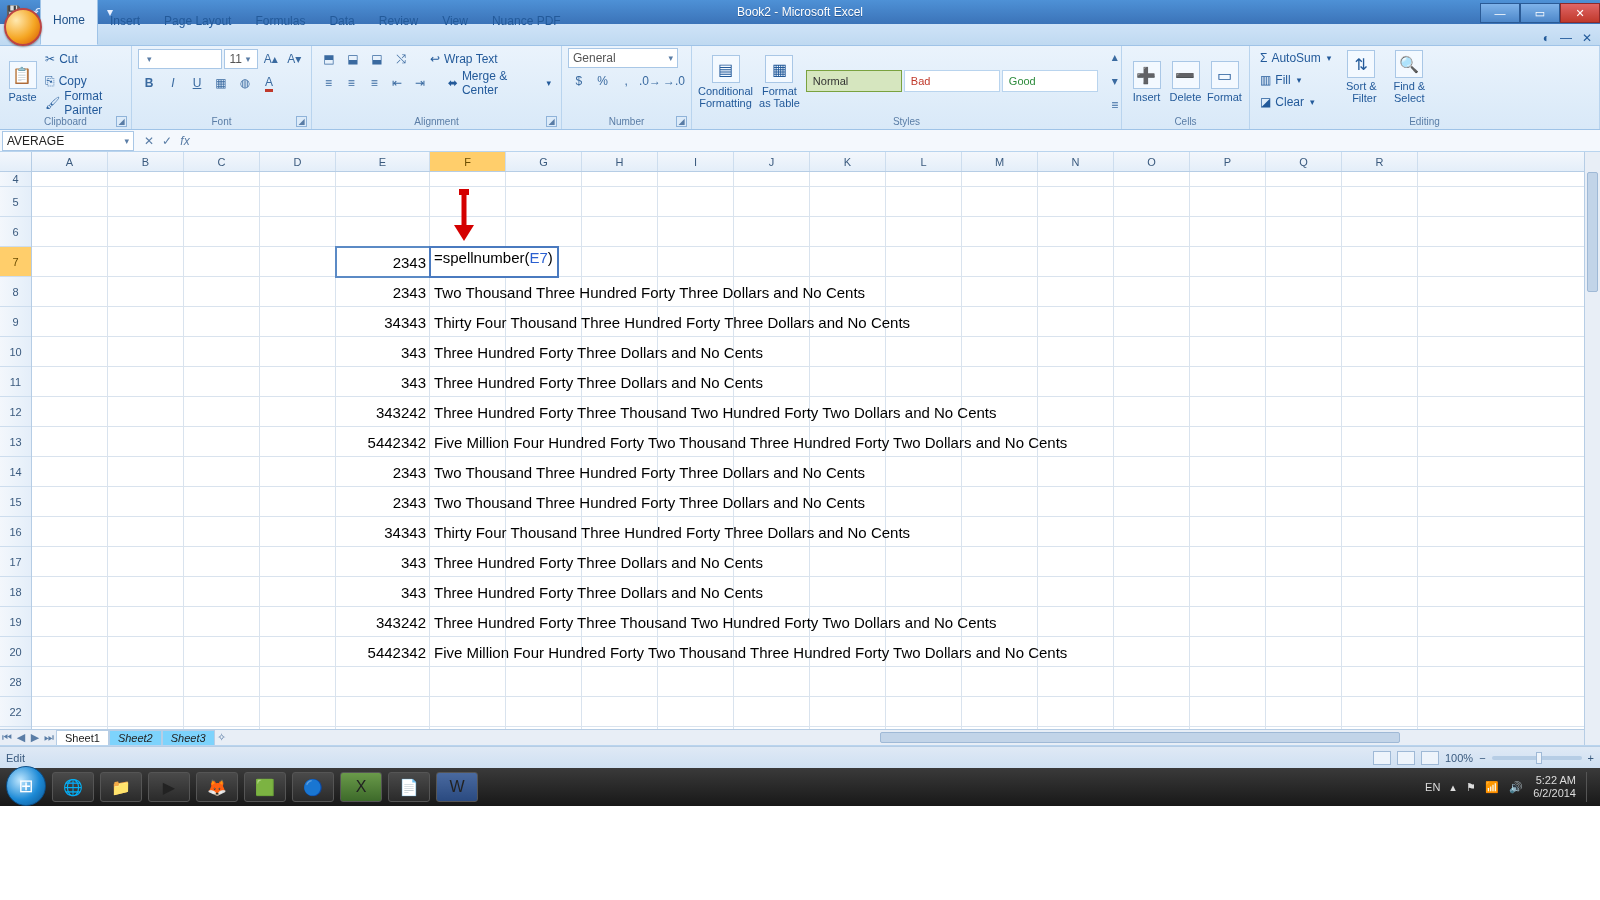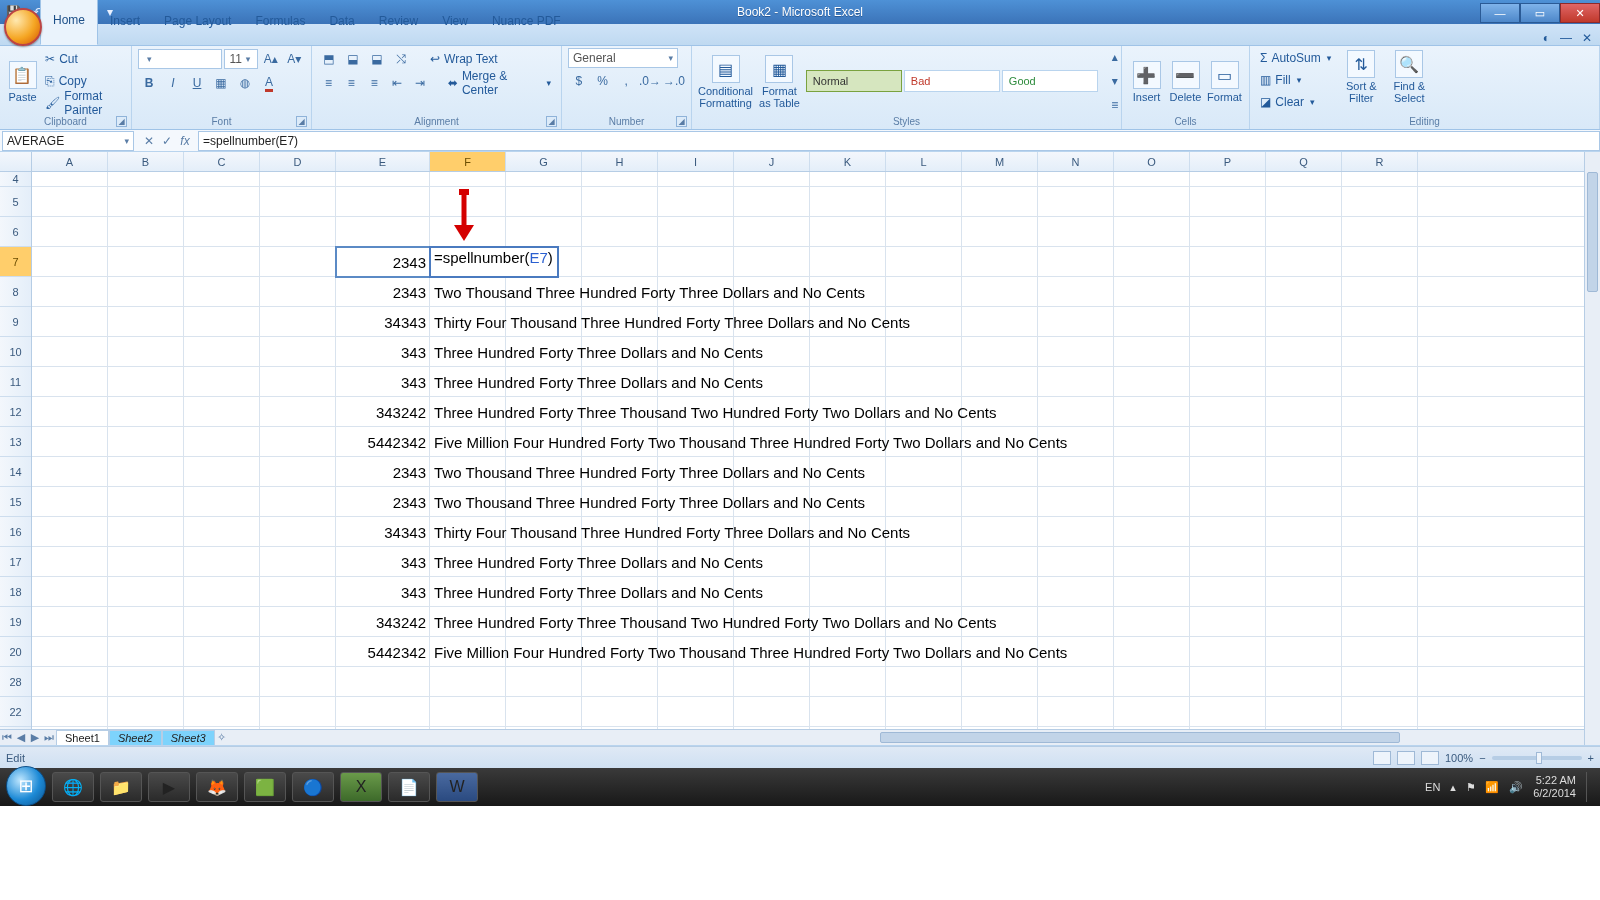--- a/index.html
+++ b/index.html
@@ -293,21 +293,21 @@
             <span style="font-size:9px;margin-left:2px">▾</span>
           </div>
         <div class="smallbtn">
             <span>◪</span>
             <span>Clear</span>
             <span style="font-size:9px;margin-left:2px">▾</span>
           </div>
       </div>
       <div class="bigbtn" style="width:44px">
           <div class="bigicon">⇅</div>
-          <span style="white-space:pre;text-align:center">Sort &amp;
+          <span style="white-space:pre;text-align:right">Sort &amp;
 Filter</span>
         </div>
       <div class="bigbtn" style="width:44px">
           <div class="bigicon">🔍</div>
           <span style="white-space:pre;text-align:center">Find &amp;
 Select</span>
         </div>
     </div>
     <div class="glabel">Editing</div>
   </div>
@@ -316,23 +316,20 @@
 <div class="fxbar">
   <div class="namebox">
       <span>AVERAGE</span>
       <span class="arrow">▾</span>
     </div>
   <div class="fxbtns">
     <span>✕</span>
     <span>✓</span>
     <span><i>fx</i></span>
   </div>
-  <div class="fxinput">
-      <span>=spellnumber(E7)</span>
-    </div>
 </div>
 
 <div class="gridwrap">
   <div class="colhdrs">
     <div class="corner"></div>
 
   <div class="ch" style="width: 76px;">A</div>
       <div class="ch" style="width: 76px;">B</div>
       <div class="ch" style="width: 76px;">C</div>
       <div class="ch" style="width: 76px;">D</div>

